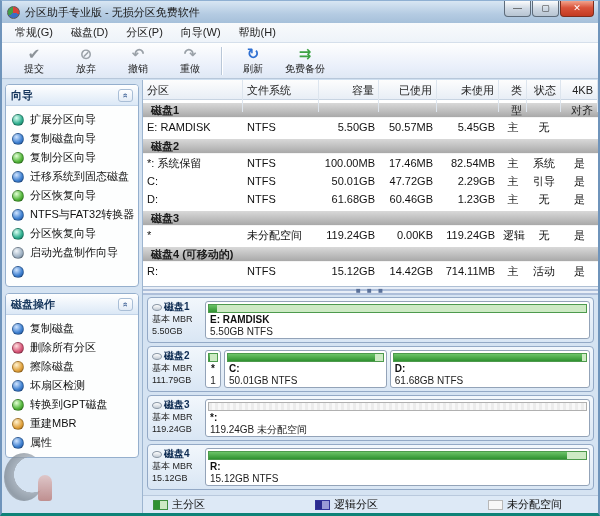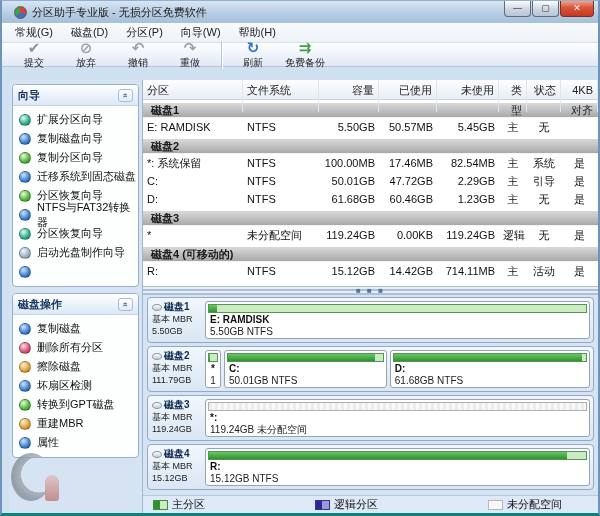--- a/index.html
+++ b/index.html
@@ -1,56 +1,56 @@
 <!DOCTYPE html>
 <html><head>
 <meta charset="utf-8">
 <style>
   * { margin:0; padding:0; box-sizing:border-box; }
   html,body { width:600px; height:516px; font-family:"Liberation Sans","DejaVu Sans",sans-serif; }
   .window { position:relative; width:600px; height:516px; background:#cfe0f1;
     border-left:2px solid #6f94bb; border-right:2px solid #6f94bb; border-top:1px solid #8fb0d2;
     border-bottom:3px solid #0e8277; overflow:hidden; }
   
-  .titlebar { height:22px; display:flex; align-items:center; padding-left:12px;
+  .titlebar { height:22px; display:flex; align-items:center; padding-left:5px;
     background:linear-gradient(#d8e6f3,#b4cbe2 60%,#a6c0da); position:relative; }
   .app-icon { width:13px; height:13px; border-radius:50%;
     background:conic-gradient(#d8423a 0 30%, #3a6fc4 30% 65%, #43a047 65% 100%);
     border:1px solid #5b5b5b; margin-right:5px; flex:0 0 auto; }
   .title-text { font-size:11px; color:#1c1c1c; }
   .winbtns { position:absolute; right:4px; top:0; display:flex; }
   .winbtn { width:27px; height:16px; border:1px solid #5d6b7a; border-top:none;
     border-radius:0 0 4px 4px; background:linear-gradient(#fdfdfd,#cfd9e4 50%,#b7c4d2);
     font-size:9px; line-height:14px; text-align:center; color:#333; margin-left:1px; cursor:default; }
   .winbtn.close { background:linear-gradient(#f2a38c,#d9533a 45%,#c33a22); color:#fff;
     width:34px; font-weight:bold; border-color:#7e2c1c; }
   
   .menubar { height:20px; background:linear-gradient(#f8fafc,#eef3f9); display:flex; align-items:center;
     border-bottom:1px solid #d5dfeb; padding-left:4px; }
   .menu-item { font-size:11px; color:#222; padding:2px 9px; }
   
-  .toolbar { height:24px; background:linear-gradient(#fefefe,#e9effa 70%,#dfe8f5);
+  .toolbar { height:36px; background:linear-gradient(#fefefe,#e9effa 70%,#dfe8f5);
     border-bottom:1px solid #b7c7da; display:flex; align-items:center; padding-left:6px; }
   .tool-btn { width:52px; height:33px; display:flex; flex-direction:column; align-items:center;
     justify-content:center; font-size:10px; color:#222; border-radius:3px; }
   .tb-ico { height:16px; line-height:15px; font-size:15px; font-weight:bold; }
   .ico-check:before { content:"✔"; color:#8d9399; }
   .ico-discard:before { content:"⊘"; color:#9aa1a8; }
   .ico-undo:before { content:"↶"; color:#9aa1a8; }
   .ico-redo:before { content:"↷"; color:#9aa1a8; }
   .ico-refresh:before { content:"↻"; color:#2e6fd2; }
   .ico-pie { width:15px; height:15px; border-radius:50%;
     background:conic-gradient(#e3b93a 0 22%, #d8423a 22% 46%, #3a6fc4 46% 75%, #43a047 75% 100%);
     border:1px solid #7a7a7a; }
   .ico-backup:before { content:"⇉"; color:#3da244; }
   .ico-tutorial { width:16px; height:11px; border-radius:4px 4px 2px 2px;
     background:linear-gradient(#9cc4ee,#3b78c9); border:1px solid #2d5d9e; }
   .tool-sep { width:1px; height:28px; background:#b9c7d8; margin:0 5px; box-shadow:1px 0 0 #fff; }
   
-  .main { position:absolute; top:79px; left:0; right:0; bottom:0; display:flex; background:#fef9c3;margin-left:7px; }
+  .main { position:absolute; top:79px; left:0; right:0; bottom:0; display:flex; background:#fef9c3; }
   .sidebar { width:146px; padding:4px 3px; position:relative; background:#d5e3f2; }
   .side-box { background:#fdfefe; border:1px solid #95afcd; border-radius:4px; margin-bottom:6px; overflow:hidden; }
   .side-head { height:21px; background:linear-gradient(#ffffff,#dbe8f6); border-bottom:1px solid #c3d4e8;
     display:flex; align-items:center; justify-content:space-between; padding:0 5px; }
   .side-title { font-size:11px; font-weight:bold; color:#16365c; }
   .chev-btn { width:15px; height:13px; border:1px solid #a9bed6; border-radius:3px;
     background:linear-gradient(#fff,#e2ebf6); font-size:9px; color:#48699b; text-align:center; line-height:11px; }
   .chev { display:inline-block; transform:rotate(-90deg); font-weight:bold; }
   .side-list { padding:4px 2px 5px 6px; }
   .side-item { display:flex; align-items:center; height:19px; font-size:11px; color:#101010; cursor:default; }

